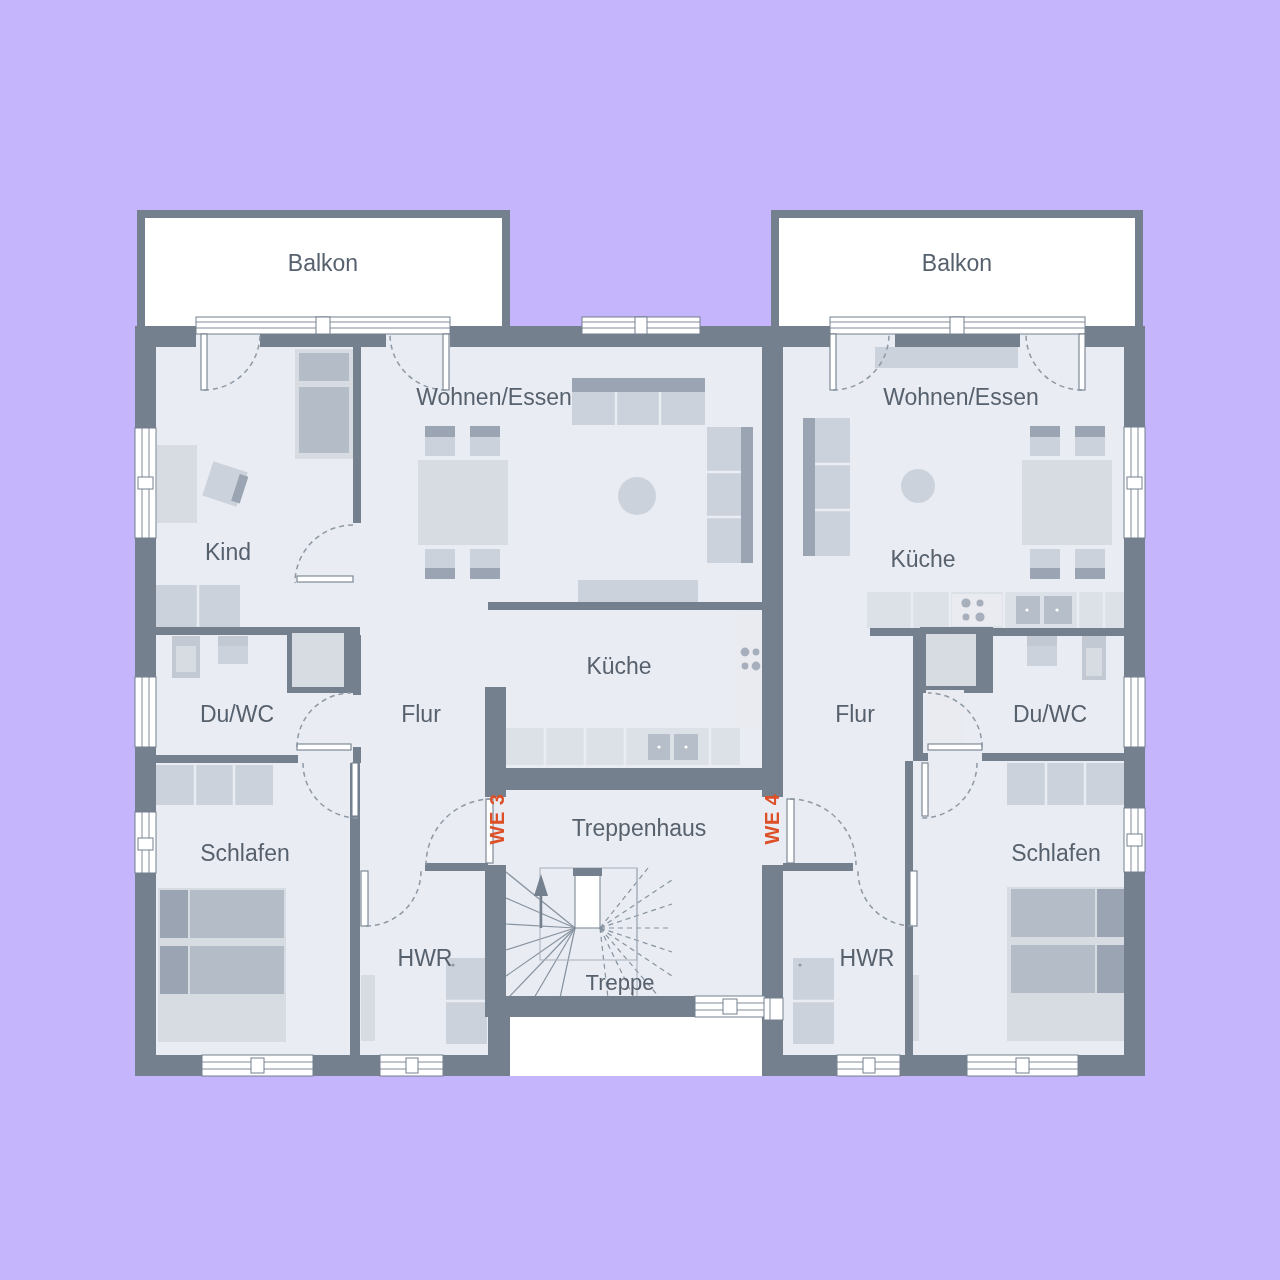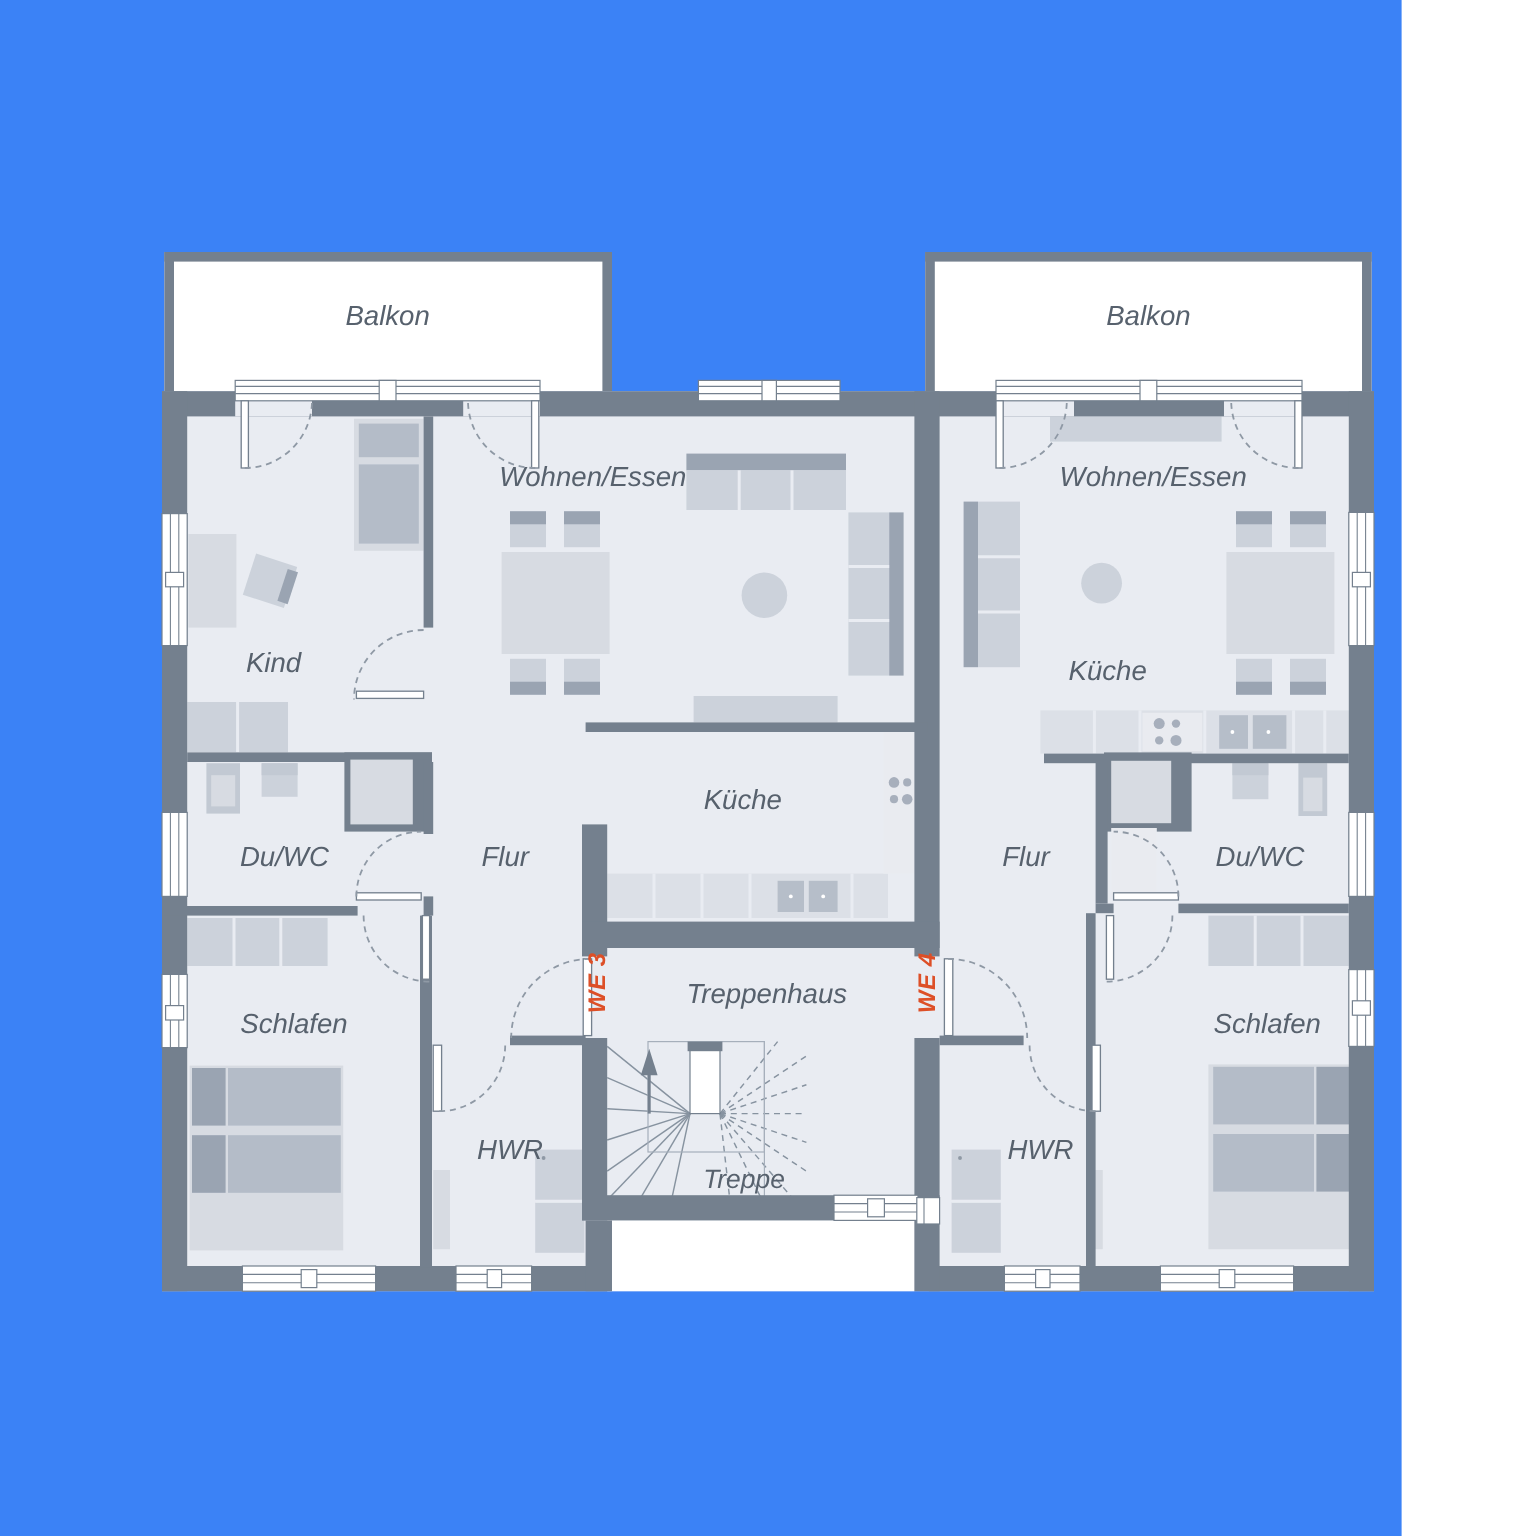--- a/index.html
+++ b/index.html
@@ -1,16 +1,16 @@
 <!DOCTYPE html>
 <html><head>
 <meta charset="utf-8">
 <style>
   html,body{margin:0;padding:0;background:#ffffff;}
-  .page{width:1168px;height:1280px;background:#3b82f6;position:relative;font-family:"Liberation Sans",sans-serif;font-style:italic;}
+  .page{width:1280px;height:1280px;background:#c4b5fd;position:relative;font-family:"Liberation Sans",sans-serif;}
   svg{display:block;}
   .wall{fill:#74808e;}
   .floor{fill:#e9ecf2;}
   .white{fill:#ffffff;}
   .fl{fill:#d7dbe2;}   
   .fs{fill:#ccd2db;}   
   .fm{fill:#c2c9d3;}   
   .fmm{fill:#b4bcc8;}  
   .fd{fill:#9aa4b2;}   
   .ct{fill:#dce0e7;}   

